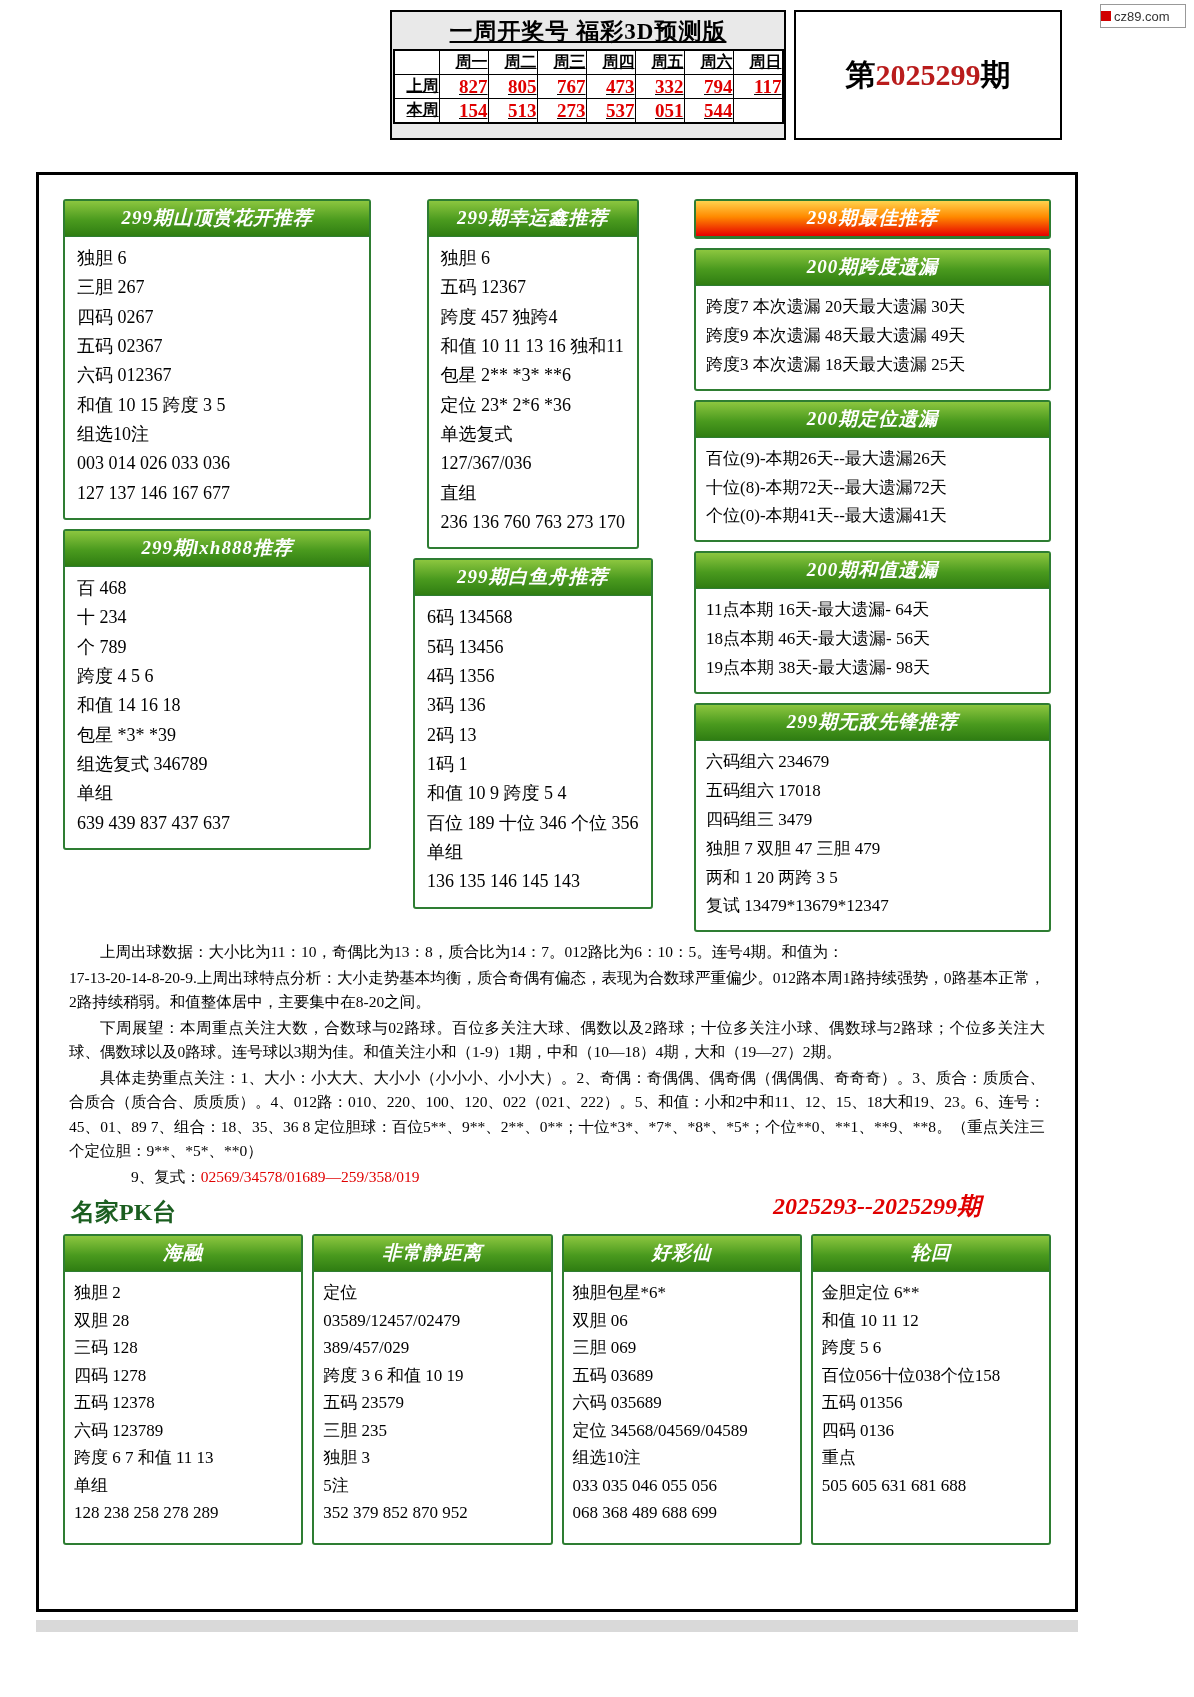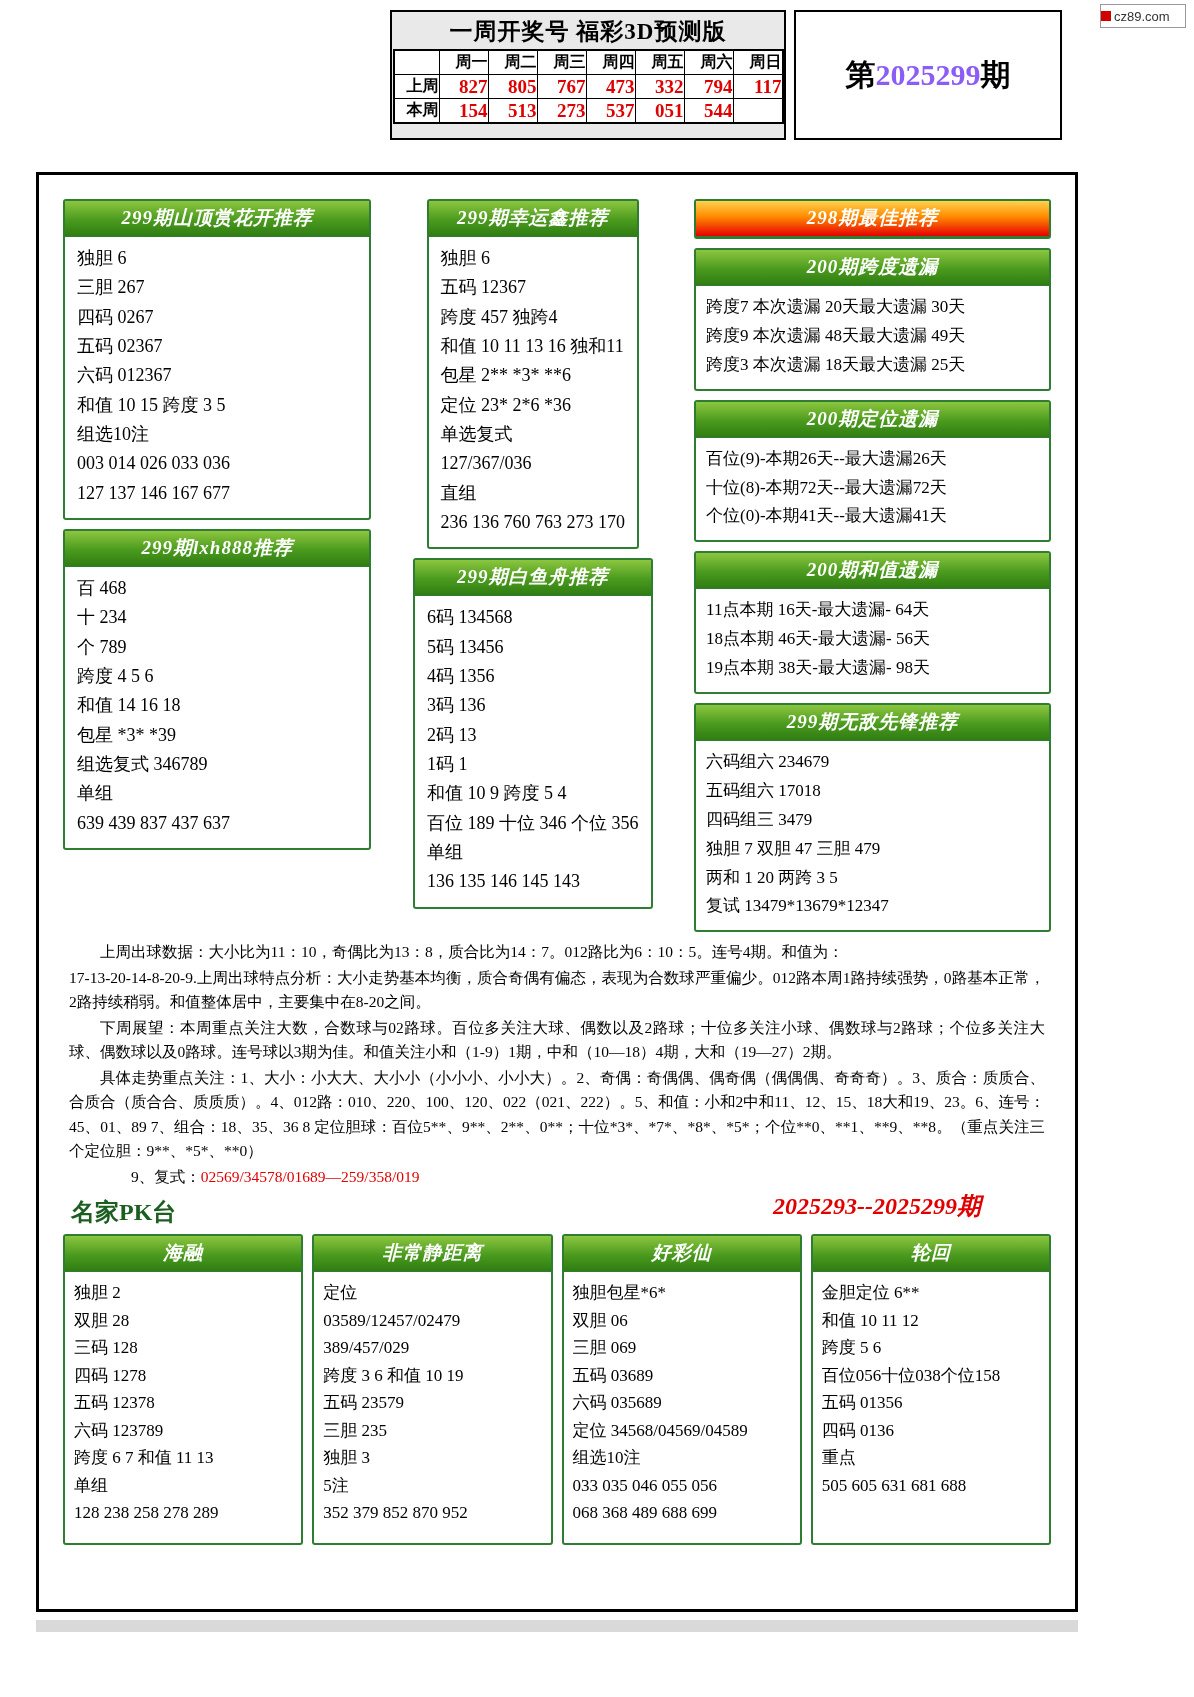--- a/index.html
+++ b/index.html
@@ -9,21 +9,21 @@
     font-family:"Liberation Serif", serif;
     color:#000;
     position:relative;
   }
   .page { position:relative; width:1194px; height:1697px; }
 
   
   .top { position:relative; height:148px; }
   .lotto-box {
     position:absolute; left:390px; top:10px; width:396px; height:130px;
-    border:2px solid #000; background:#e9e9e9; box-sizing:border-box;
+    border:2px solid #000; background:#e9e9e9; box-sizing:border-box;text-decoration:underline;
   }
   .lotto-title {
     text-align:center; font-size:23px; font-weight:bold; padding:4px 0 2px;
     letter-spacing:1px;
   }
   table.lotto {
     border-collapse:collapse; margin:0 auto; background:#fff;
     border:2px solid #000;
   }
   table.lotto td, table.lotto th {
@@ -33,21 +33,21 @@
   table.lotto th { font-weight:bold; font-size:16px; background:#fff; }
   table.lotto td.lbl { width:44px; font-size:16px; }
   table.lotto td.num { color:#e00000; font-size:19px; }
 
   .issue-box {
     position:absolute; left:794px; top:10px; width:268px; height:130px;
     border:2px solid #000; background:#fff; box-sizing:border-box;
     display:flex; align-items:center; justify-content:center;
   }
   .issue-text { font-size:30px; font-weight:bold; }
-  .issue-text .red { color:#8b5cf6; }
+  .issue-text .red { color:#b91c1c; }
 
   .logo {
     position:absolute; right:8px; top:4px; width:84px; height:22px;
     border:1px solid #999; background:#fff; font-size:13px;
     display:flex; align-items:center; gap:3px;
     font-family:"Liberation Sans", sans-serif; color:#333;
   }
   .logo .sq { width:10px; height:10px; background:#d00000; display:inline-block; }
 
   

